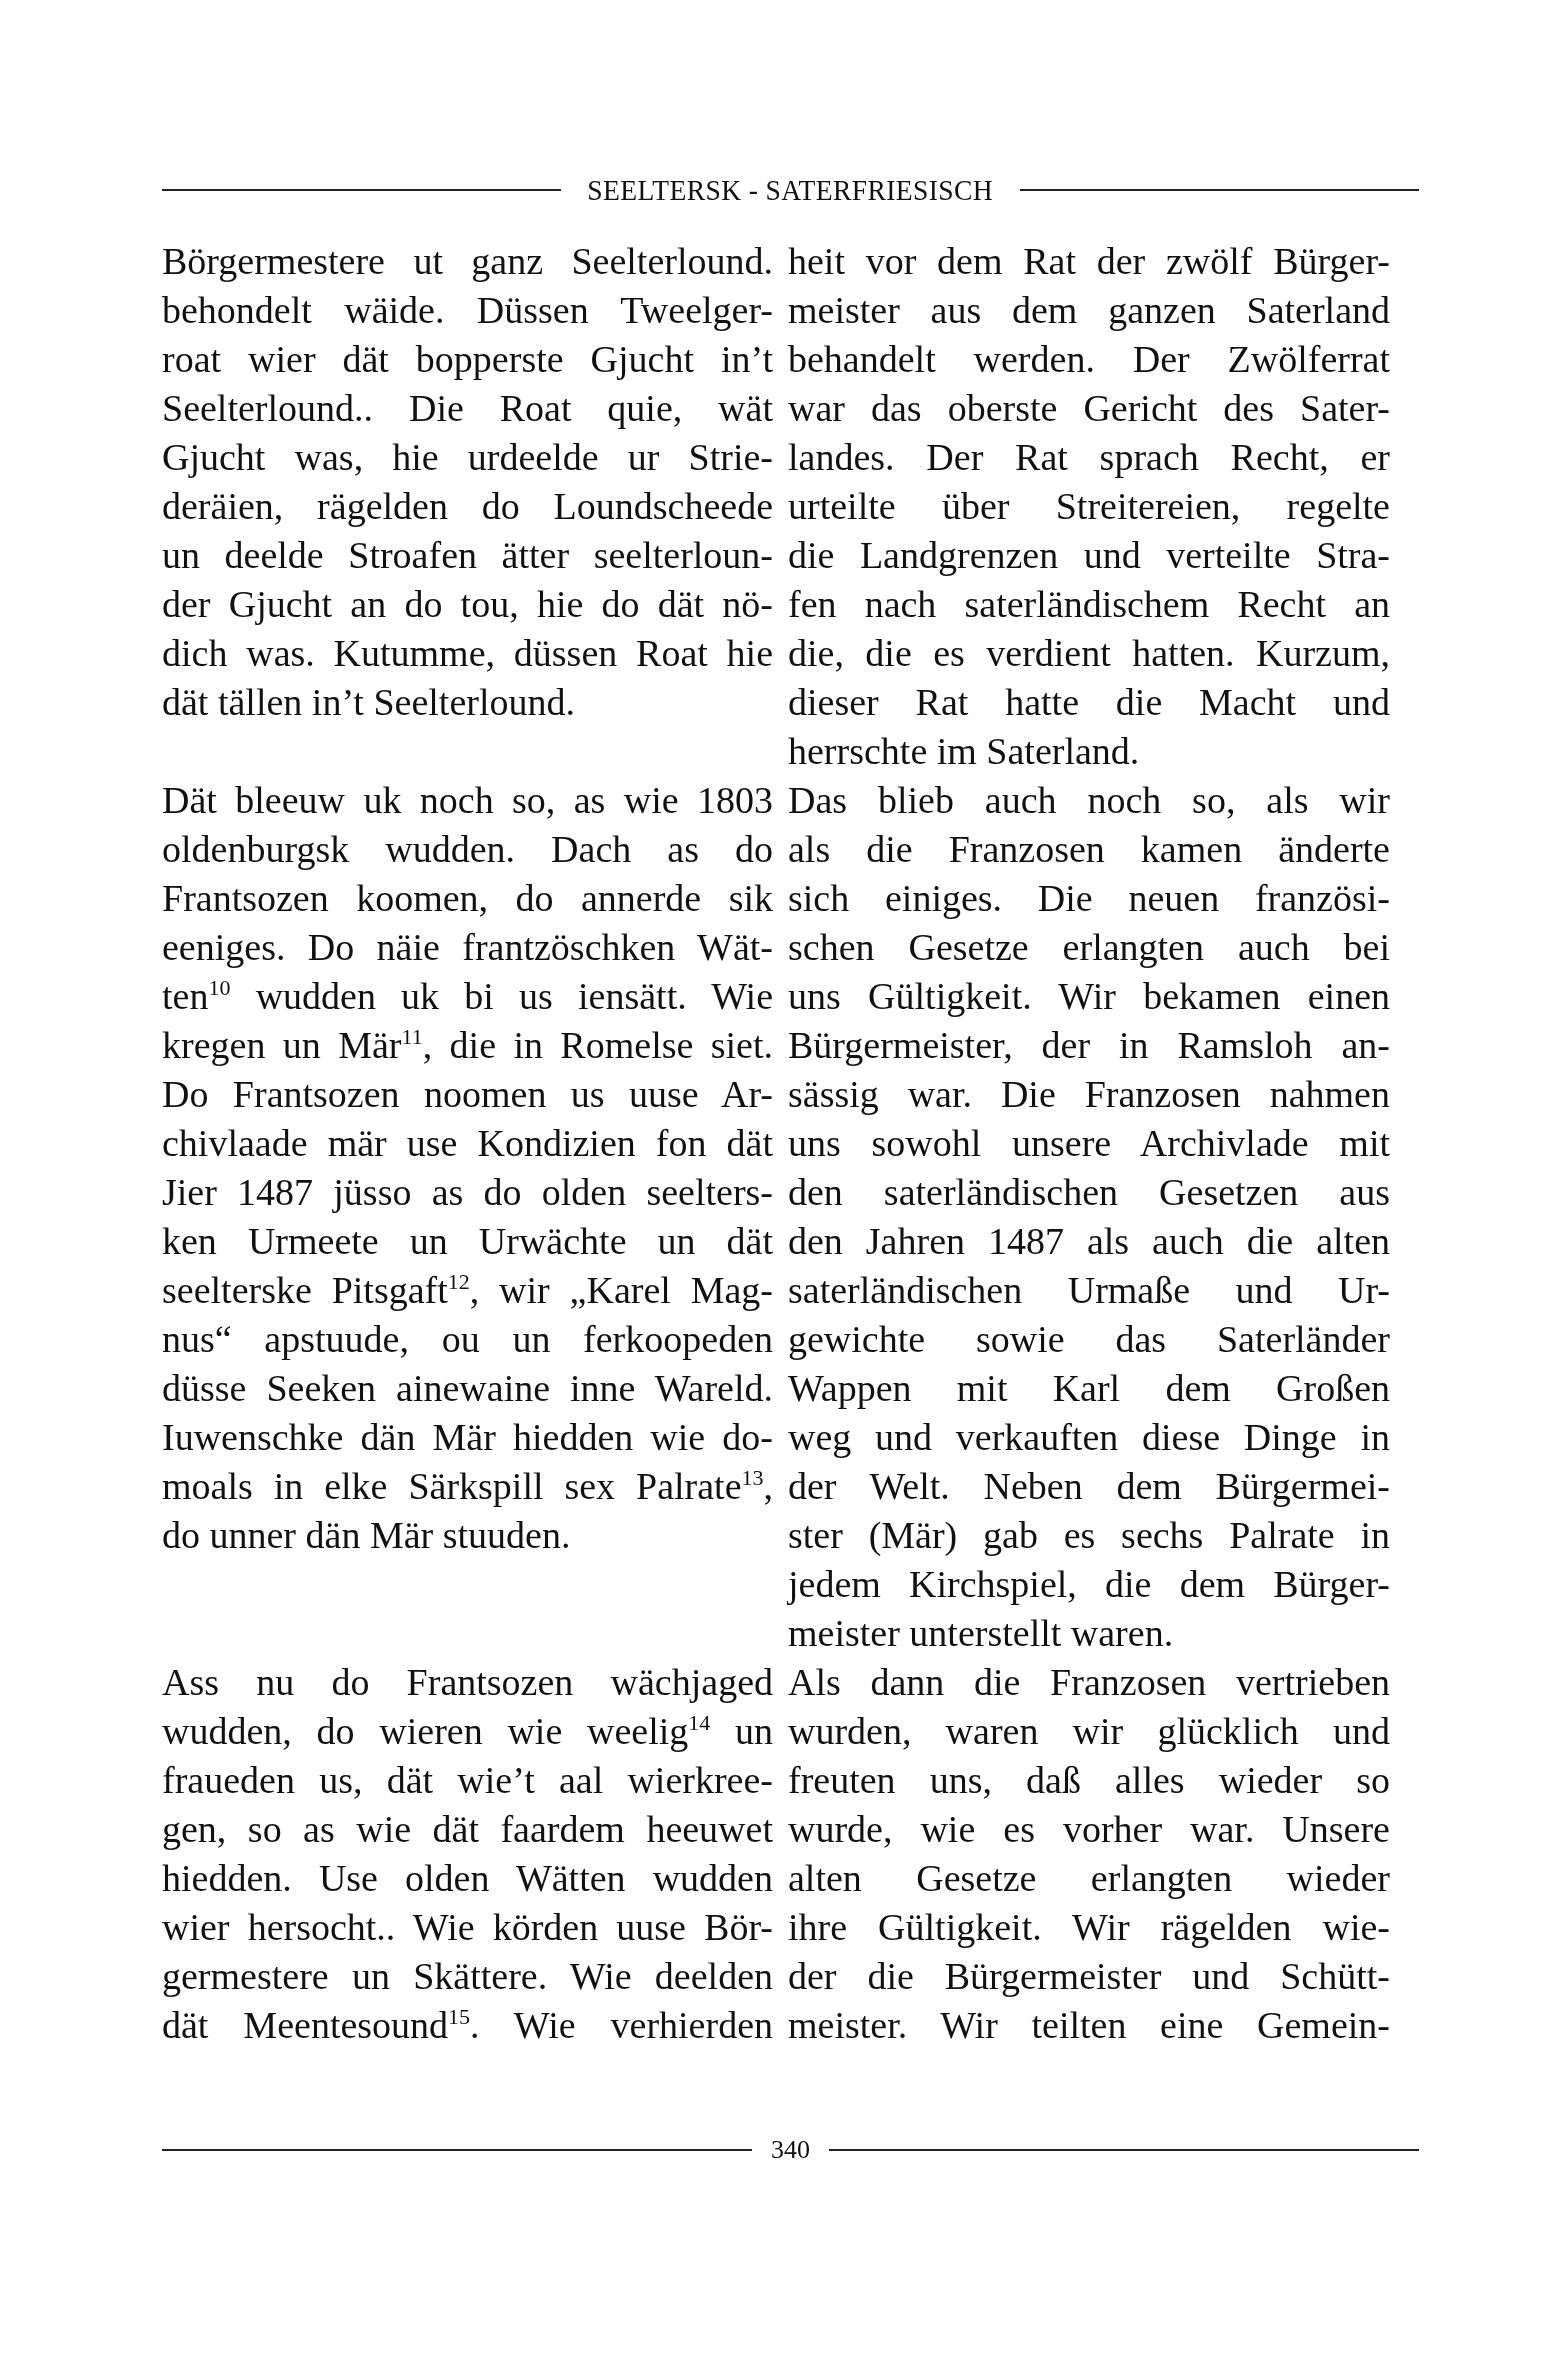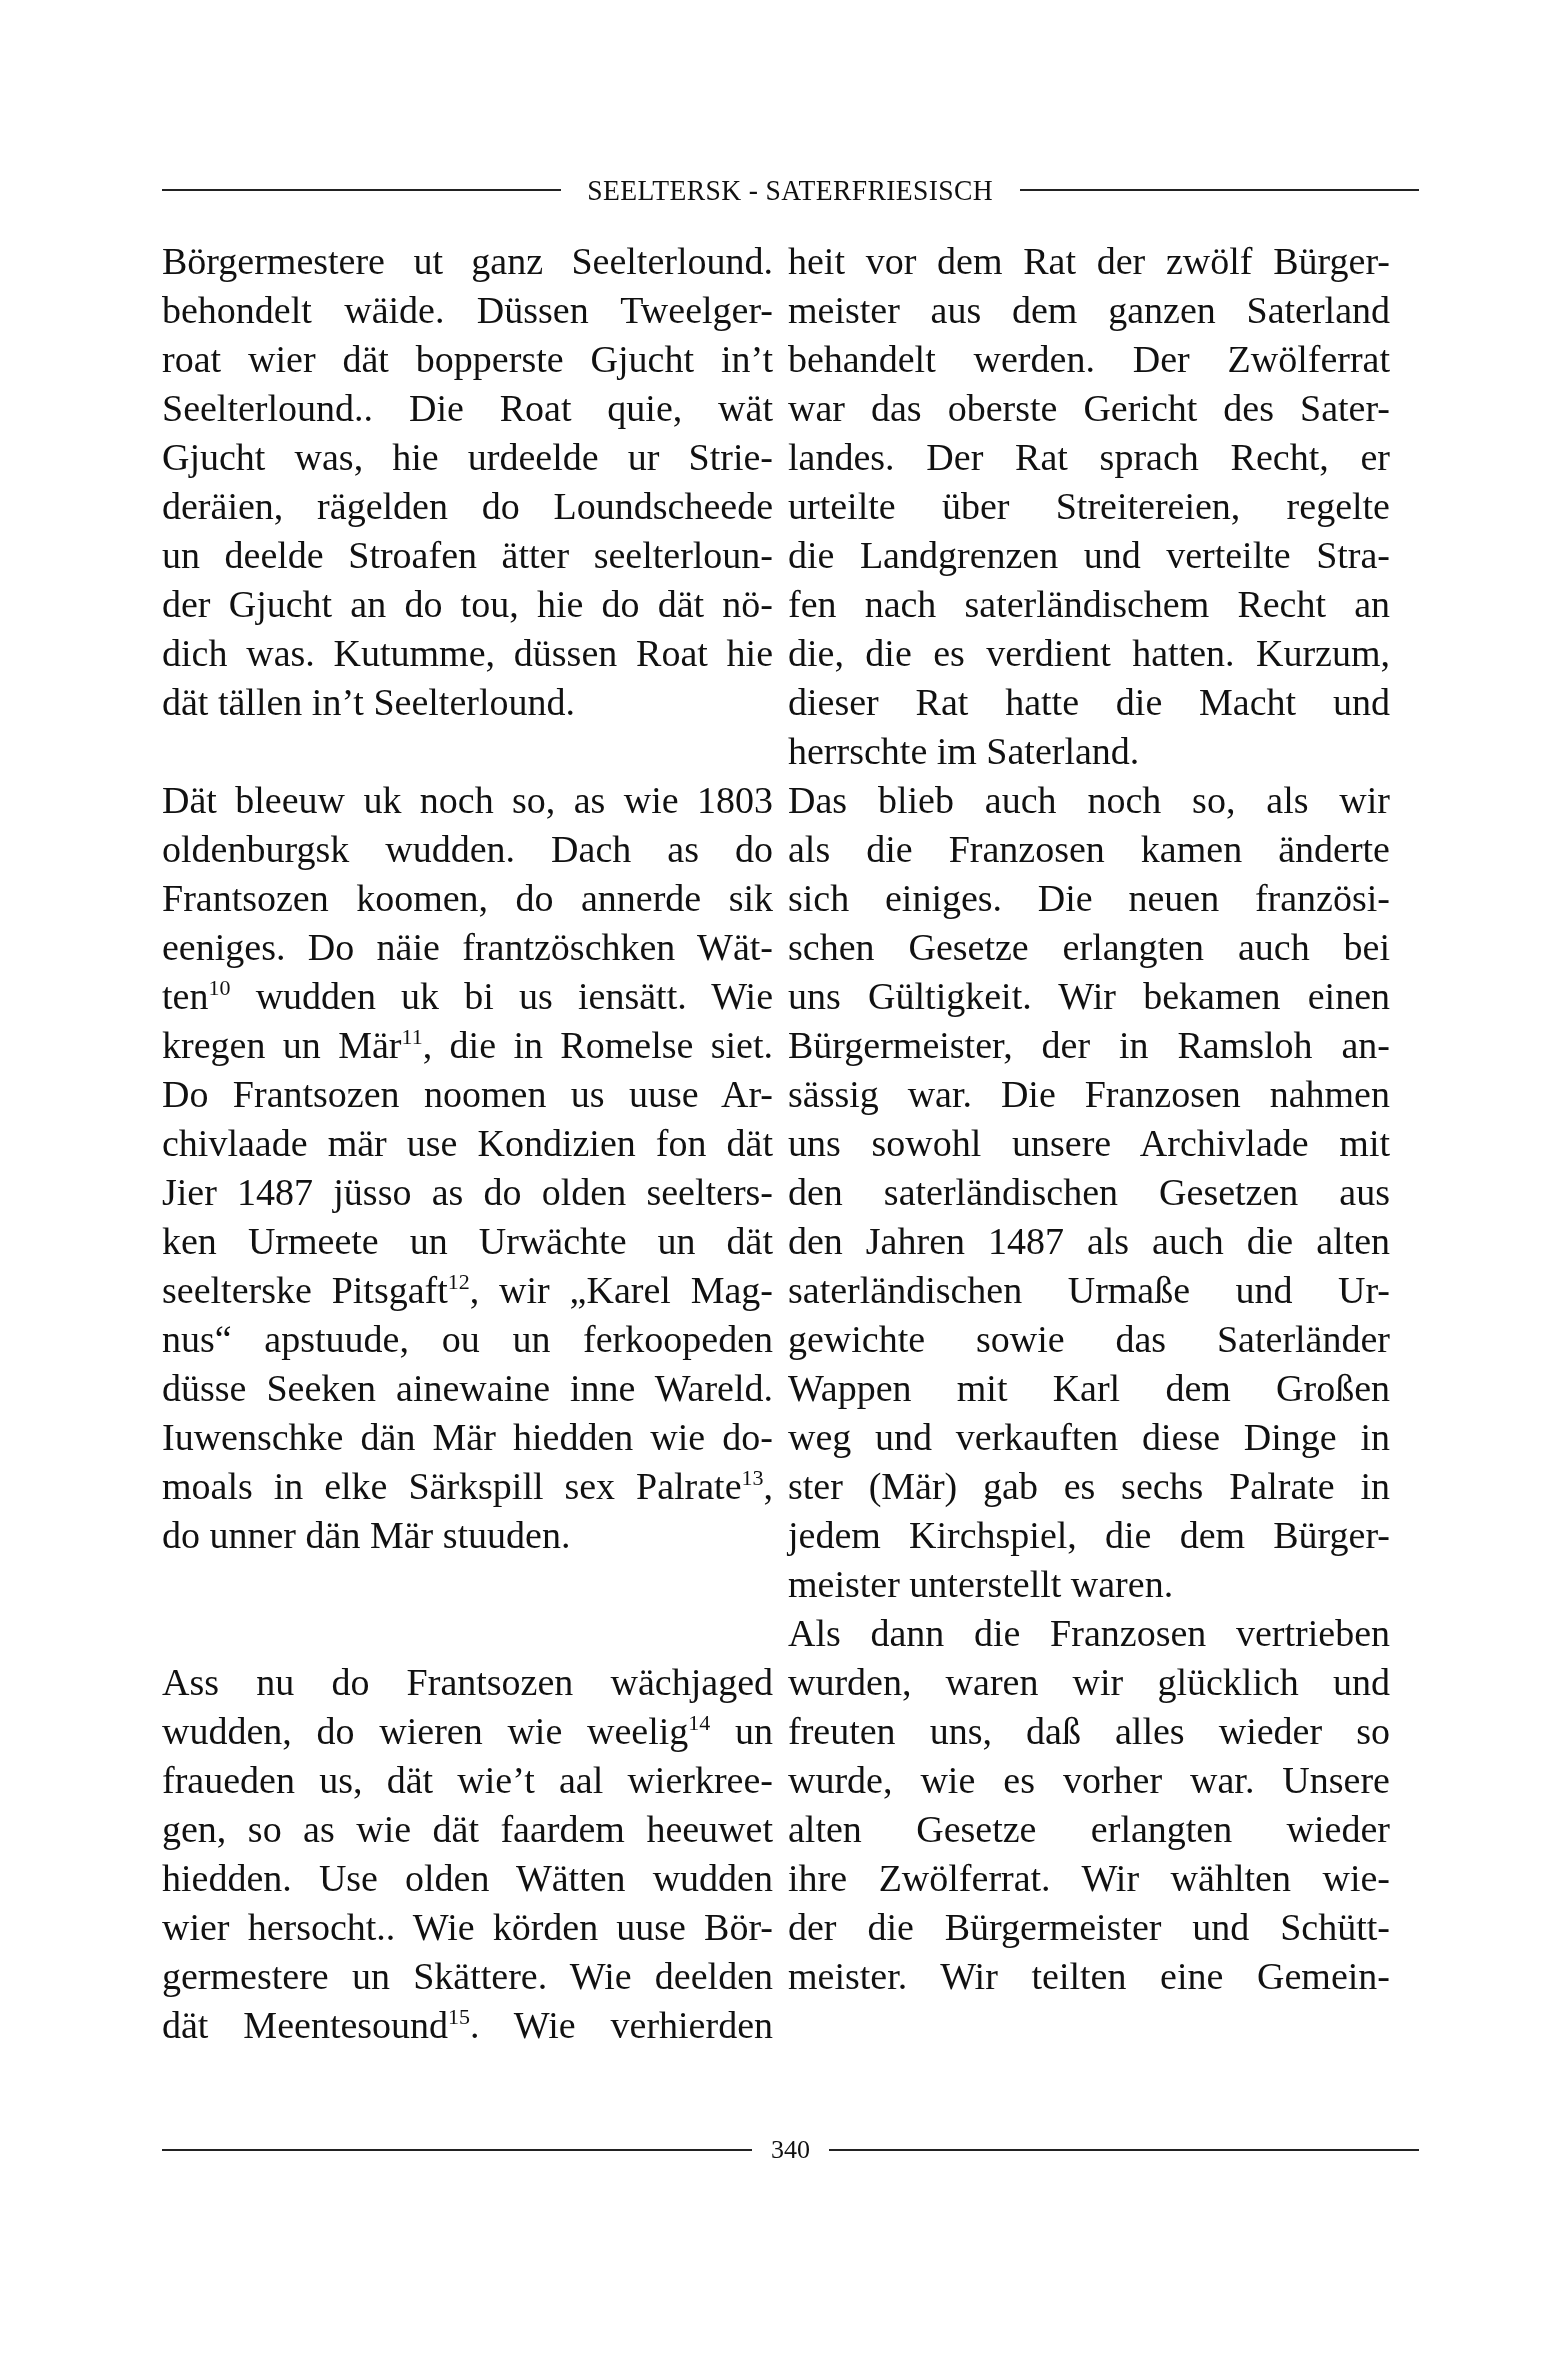--- a/index.html
+++ b/index.html
@@ -91,29 +91,30 @@
     <span class="line">uns Gültigkeit. Wir bekamen einen</span>
     <span class="line">Bürgermeister, der in Ramsloh an-</span>
     <span class="line">sässig war. Die Franzosen nahmen</span>
     <span class="line">uns sowohl unsere Archivlade mit</span>
     <span class="line">den saterländischen Gesetzen aus</span>
     <span class="line">den Jahren 1487 als auch die alten</span>
     <span class="line">saterländischen Urmaße und Ur-</span>
     <span class="line">gewichte sowie das Saterländer</span>
     <span class="line">Wappen mit Karl dem Großen</span>
     <span class="line">weg und verkauften diese Dinge in</span>
+    <span class="line">der Welt. Neben dem Bürgermei-</span>
     <span class="line">ster (Mär) gab es sechs Palrate in</span>
     <span class="line">jedem Kirchspiel, die dem Bürger-</span>
     <span class="line last">meister unterstellt waren.</span>
     <span class="line">Als dann die Franzosen vertrieben</span>
     <span class="line">wurden, waren wir glücklich und</span>
     <span class="line">freuten uns, daß alles wieder so</span>
     <span class="line">wurde, wie es vorher war. Unsere</span>
     <span class="line">alten Gesetze erlangten wieder</span>
-    <span class="line">ihre Zwölferrat. Wir wählten wie-</span>
+    <span class="line">ihre Gültigkeit. Wir rägelden wie-</span>
     <span class="line">der die Bürgermeister und Schütt-</span>
     <span class="line">meister. Wir teilten eine Gemein-</span>
   </div>
 
 <div class="rule-row footer-row">
   <div class="rule"></div>
   <div class="footer-num">340</div>
   <div class="rule"></div>
 </div>
 

